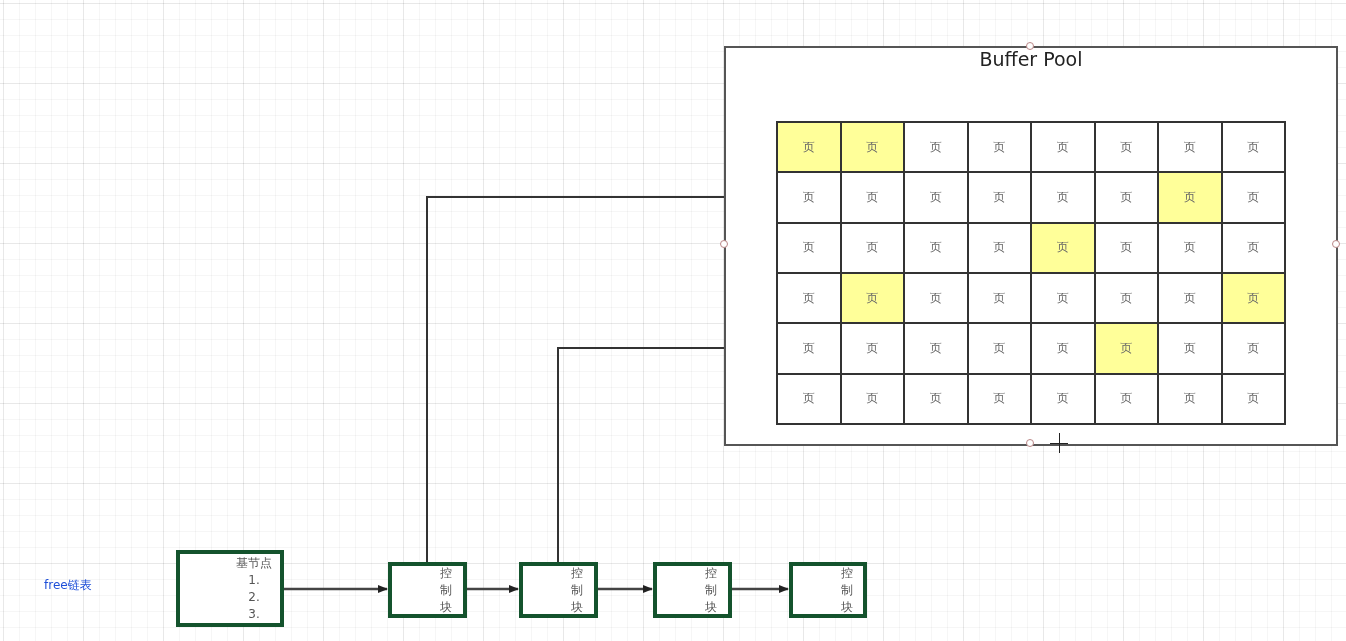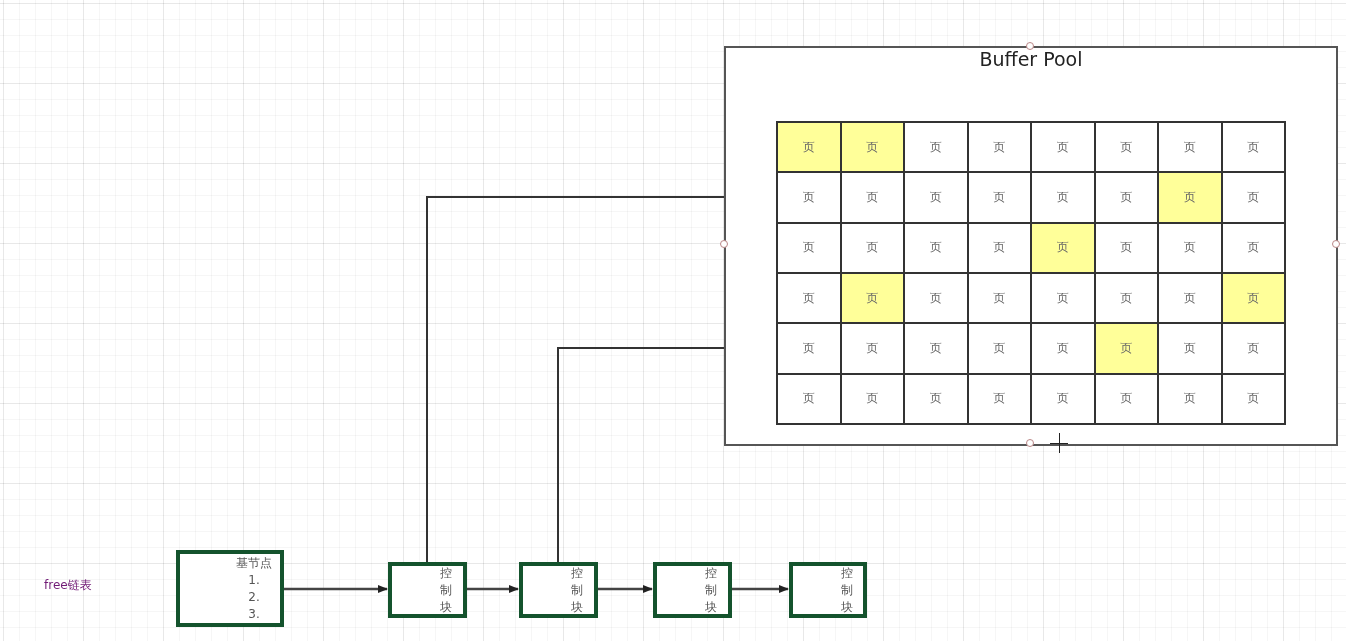--- a/index.html
+++ b/index.html
@@ -16,21 +16,21 @@
   }
   .abs{position:absolute;}
   #pool{left:724px;top:46px;width:610px;height:396px;border:2px solid #555;background:#fff;box-sizing:content-box;}
   #pool-title{left:724px;top:46px;width:614px;text-align:center;font-size:19px;font-weight:normal;color:#222;line-height:26px;margin-top:0;}
   #grid{left:776px;top:121px;width:510px;height:304px;display:grid;grid-template-columns:repeat(8,1fr);grid-template-rows:repeat(6,1fr);border:1px solid #333;box-sizing:border-box;}
   .cell{border:1px solid #333;display:flex;align-items:center;justify-content:center;font-size:12px;color:#666;background:#fff;}
   .cell.used{background:#ffff99;}
   .box{border:4px solid #14532d;background:#fff;display:flex;align-items:center;justify-content:center;font-size:12px;color:#555;box-sizing:border-box;padding-left:48px;}
   #base-node{left:176px;top:550px;width:108px;height:77px;flex-direction:column;line-height:17px;}
   .handle{width:6px;height:6px;border:1px solid #b88;border-radius:50%;background:#fff;}
-  #free-label{left:44px;top:577px;font-size:12px;color:#701a75;}
+  #free-label{left:44px;top:577px;font-size:12px;color:#1d4ed8;}
   svg#wires{position:absolute;left:0;top:0;}
 </style>
 </head>
 <body>
 
 <svg id="wires" width="1346" height="641">
   <defs>
     <marker id="arr" markerWidth="10" markerHeight="8" refX="9" refY="4" orient="auto" markerUnits="userSpaceOnUse">
       <path d="M0,0 L10,4 L0,8 Z" fill="#222"></path>
     </marker>

